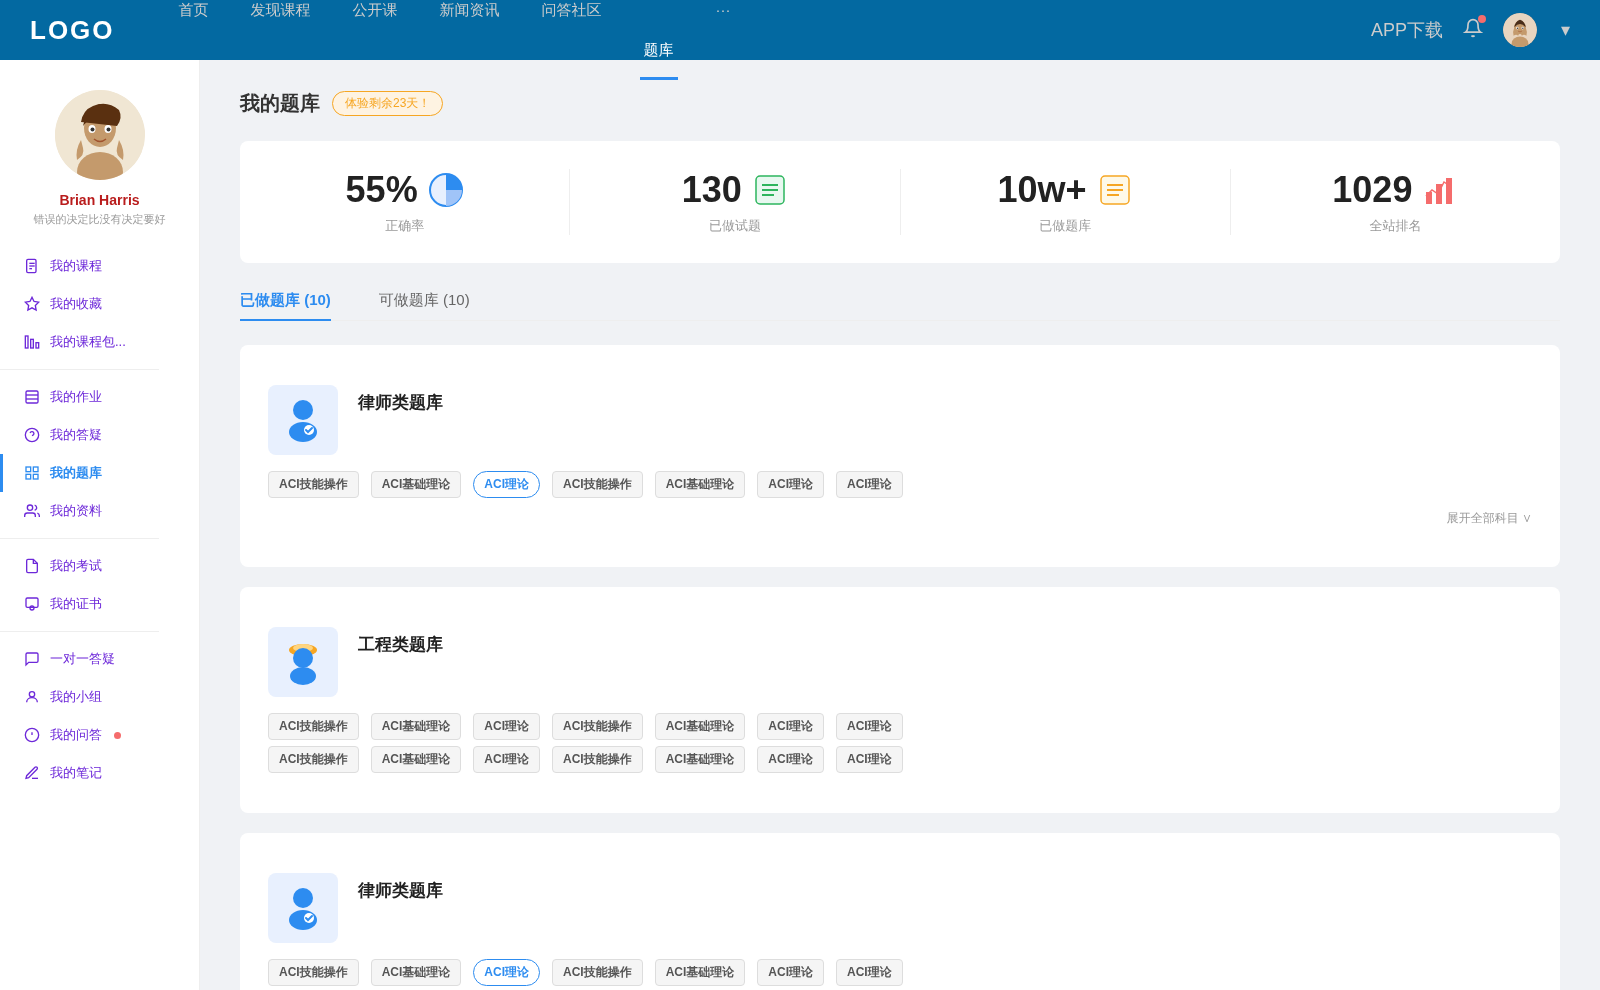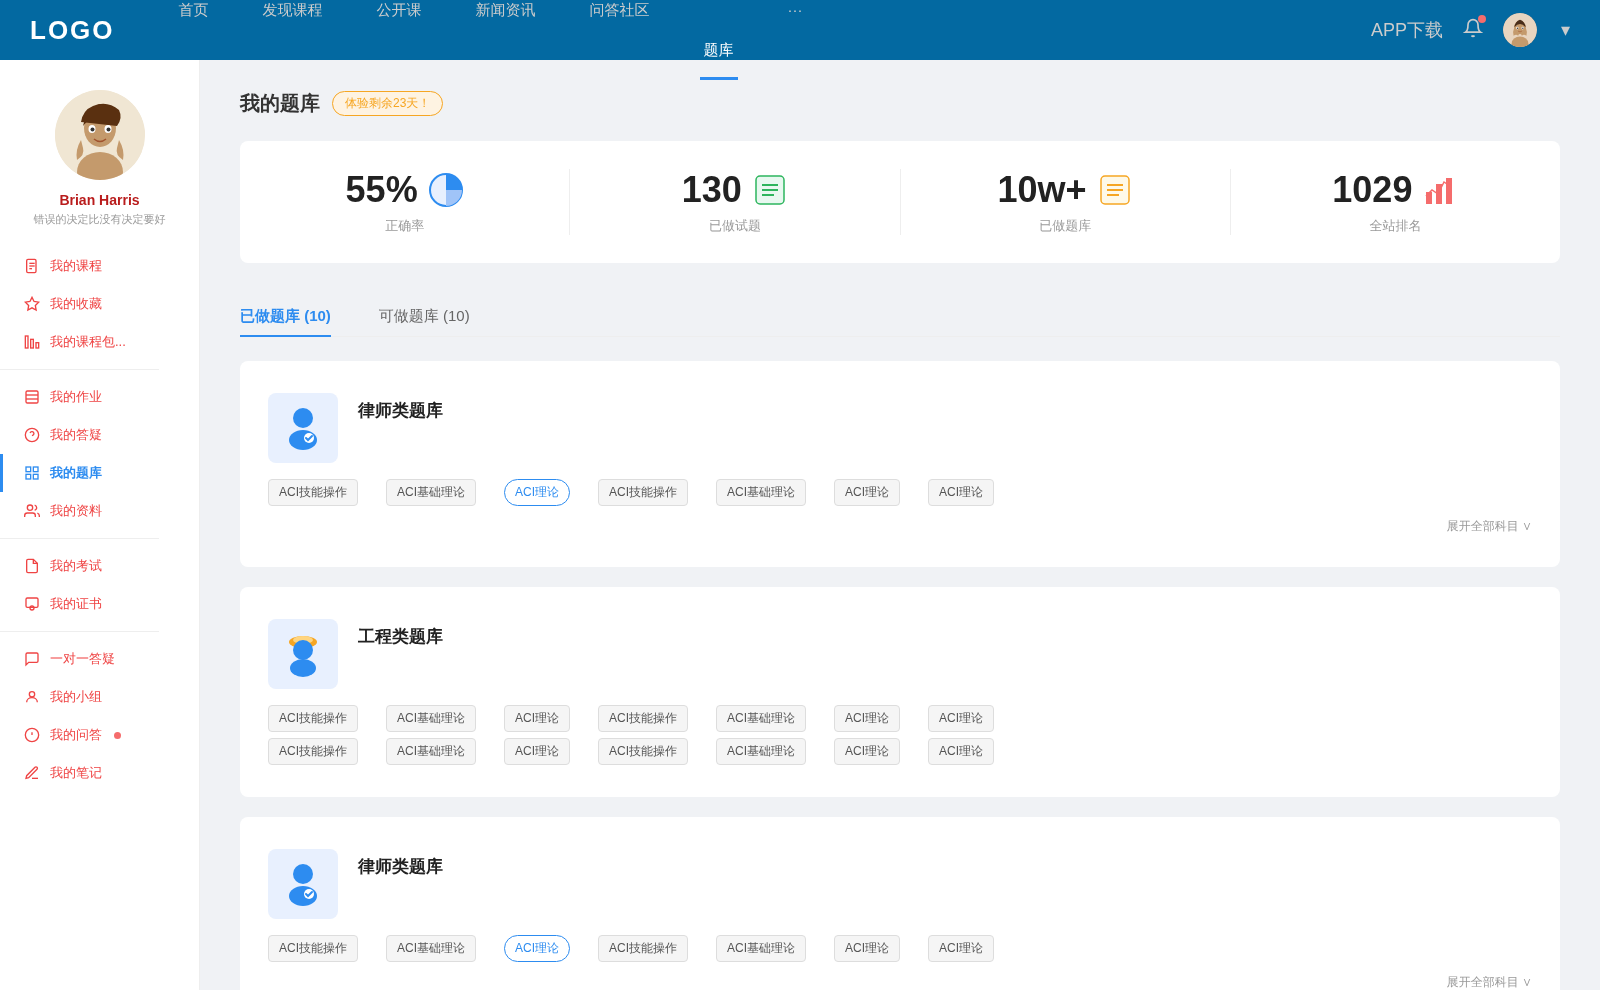--- a/index.html
+++ b/index.html
@@ -18,21 +18,21 @@
     }
     .navbar-logo {
       color: #fff;
       font-size: 26px;
       font-weight: 900;
       letter-spacing: 2px;
       margin-right: 60px;
     }
     .navbar-links {
       display: flex;
-      gap: 46px;
+      gap: 34px;
       flex: 1;
     }
     .navbar-link {
       color: #ccc;
       font-size: 15px;
       cursor: pointer;
       padding: 0 4px;
       position: relative;
     }
     .navbar-link.active {
@@ -125,21 +125,21 @@
     }
     .sidebar-menu {
       width: 100%;
     }
     .sidebar-item {
       display: flex;
       align-items: center;
       gap: 10px;
       padding: 10px 24px;
       font-size: 13px;
-      color: #ef4444;
+      color: #6d28d9;
       cursor: pointer;
       position: relative;
     }
     .sidebar-item.active {
       color: #2d8cf0;
       font-weight: 600;
     }
     .sidebar-item.active::before {
       content: '';
       position: absolute;
@@ -180,21 +180,21 @@
       font-size: 12px;
       padding: 3px 12px;
       border: 1px solid #f6a623;
     }
 
     
     .stats-row {
       display: flex;
       background: #fff;
       border-radius: 8px;
-      margin-bottom: 44px;
+      margin-bottom: 28px;
       padding: 28px 0;
     }
     .stat-item {
       flex: 1;
       display: flex;
       flex-direction: column;
       align-items: center;
       justify-content: center;
       border-right: 1px solid #eee;
       padding: 0 20px;
@@ -243,21 +243,21 @@
       position: absolute;
       bottom: -1px; left: 0; right: 0;
       height: 2px;
       background: #2d8cf0;
     }
 
     
     .qbank-card {
       background: #fff;
       border-radius: 8px;
-      padding: 32px 28px;
+      padding: 40px 28px;
       margin-bottom: 20px;
     }
     .qbank-header {
       display: flex;
       align-items: flex-start;
       gap: 20px;
       margin-bottom: 16px;
     }
     .qbank-icon-wrap {
       width: 70px; height: 70px;
@@ -268,22 +268,23 @@
     }
     .qbank-title {
       font-size: 17px;
       font-weight: 600;
       color: #222;
       margin-top: 6px;
     }
     .qbank-tags {
       display: flex;
       flex-wrap: wrap;
-      gap: 28px;
+      gap: 12px;
       margin-top: 10px;
+      font-weight: bold;
     }
     .qbank-tag {
       font-size: 12px;
       color: #555;
       background: #f5f5f5;
       border: 1px solid #ddd;
       border-radius: 4px;
       padding: 4px 10px;
       cursor: pointer;
     }

